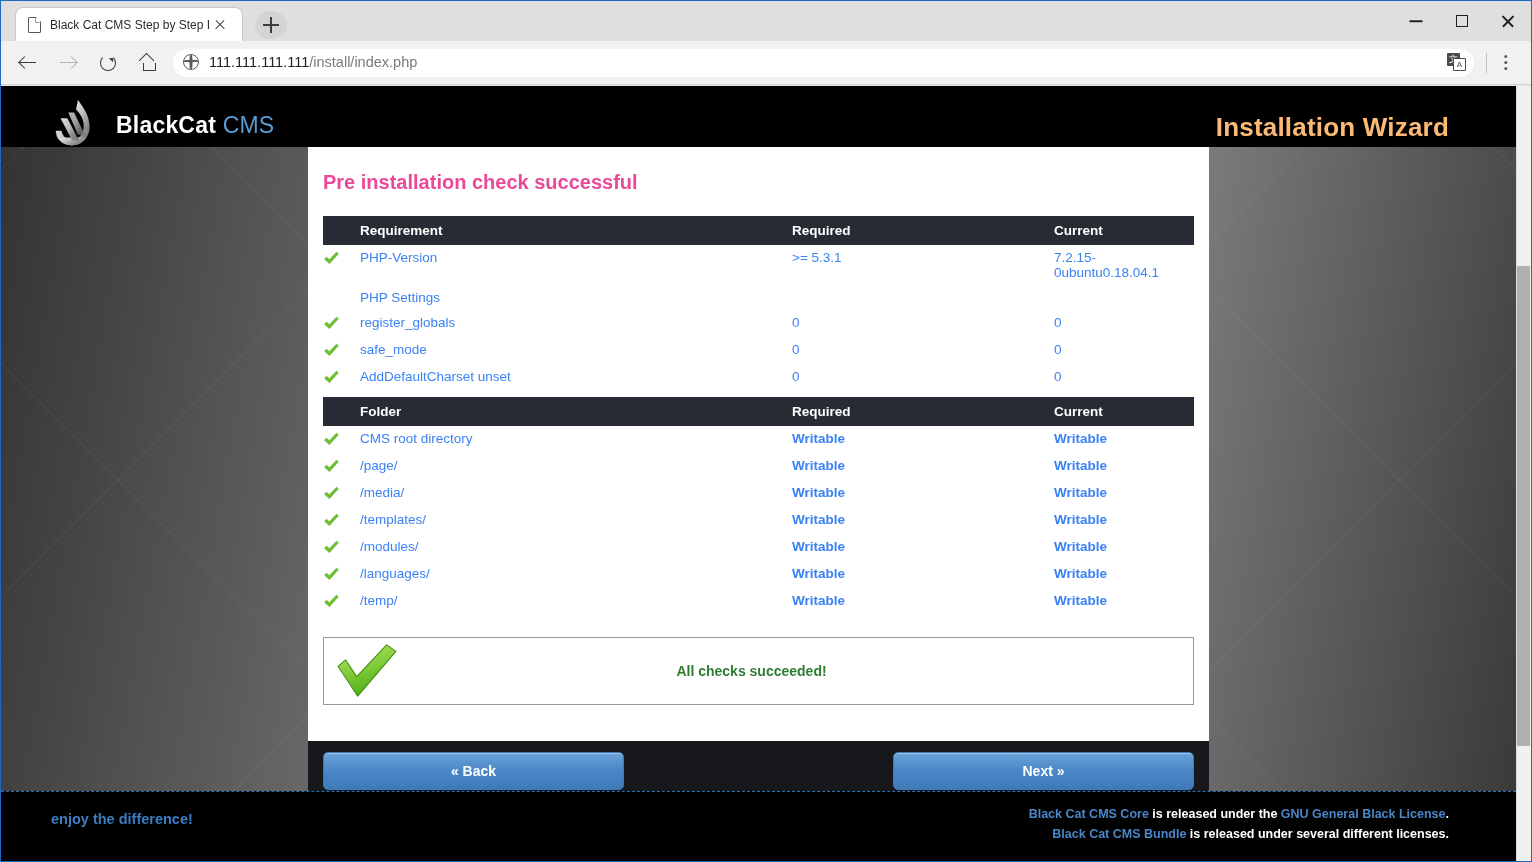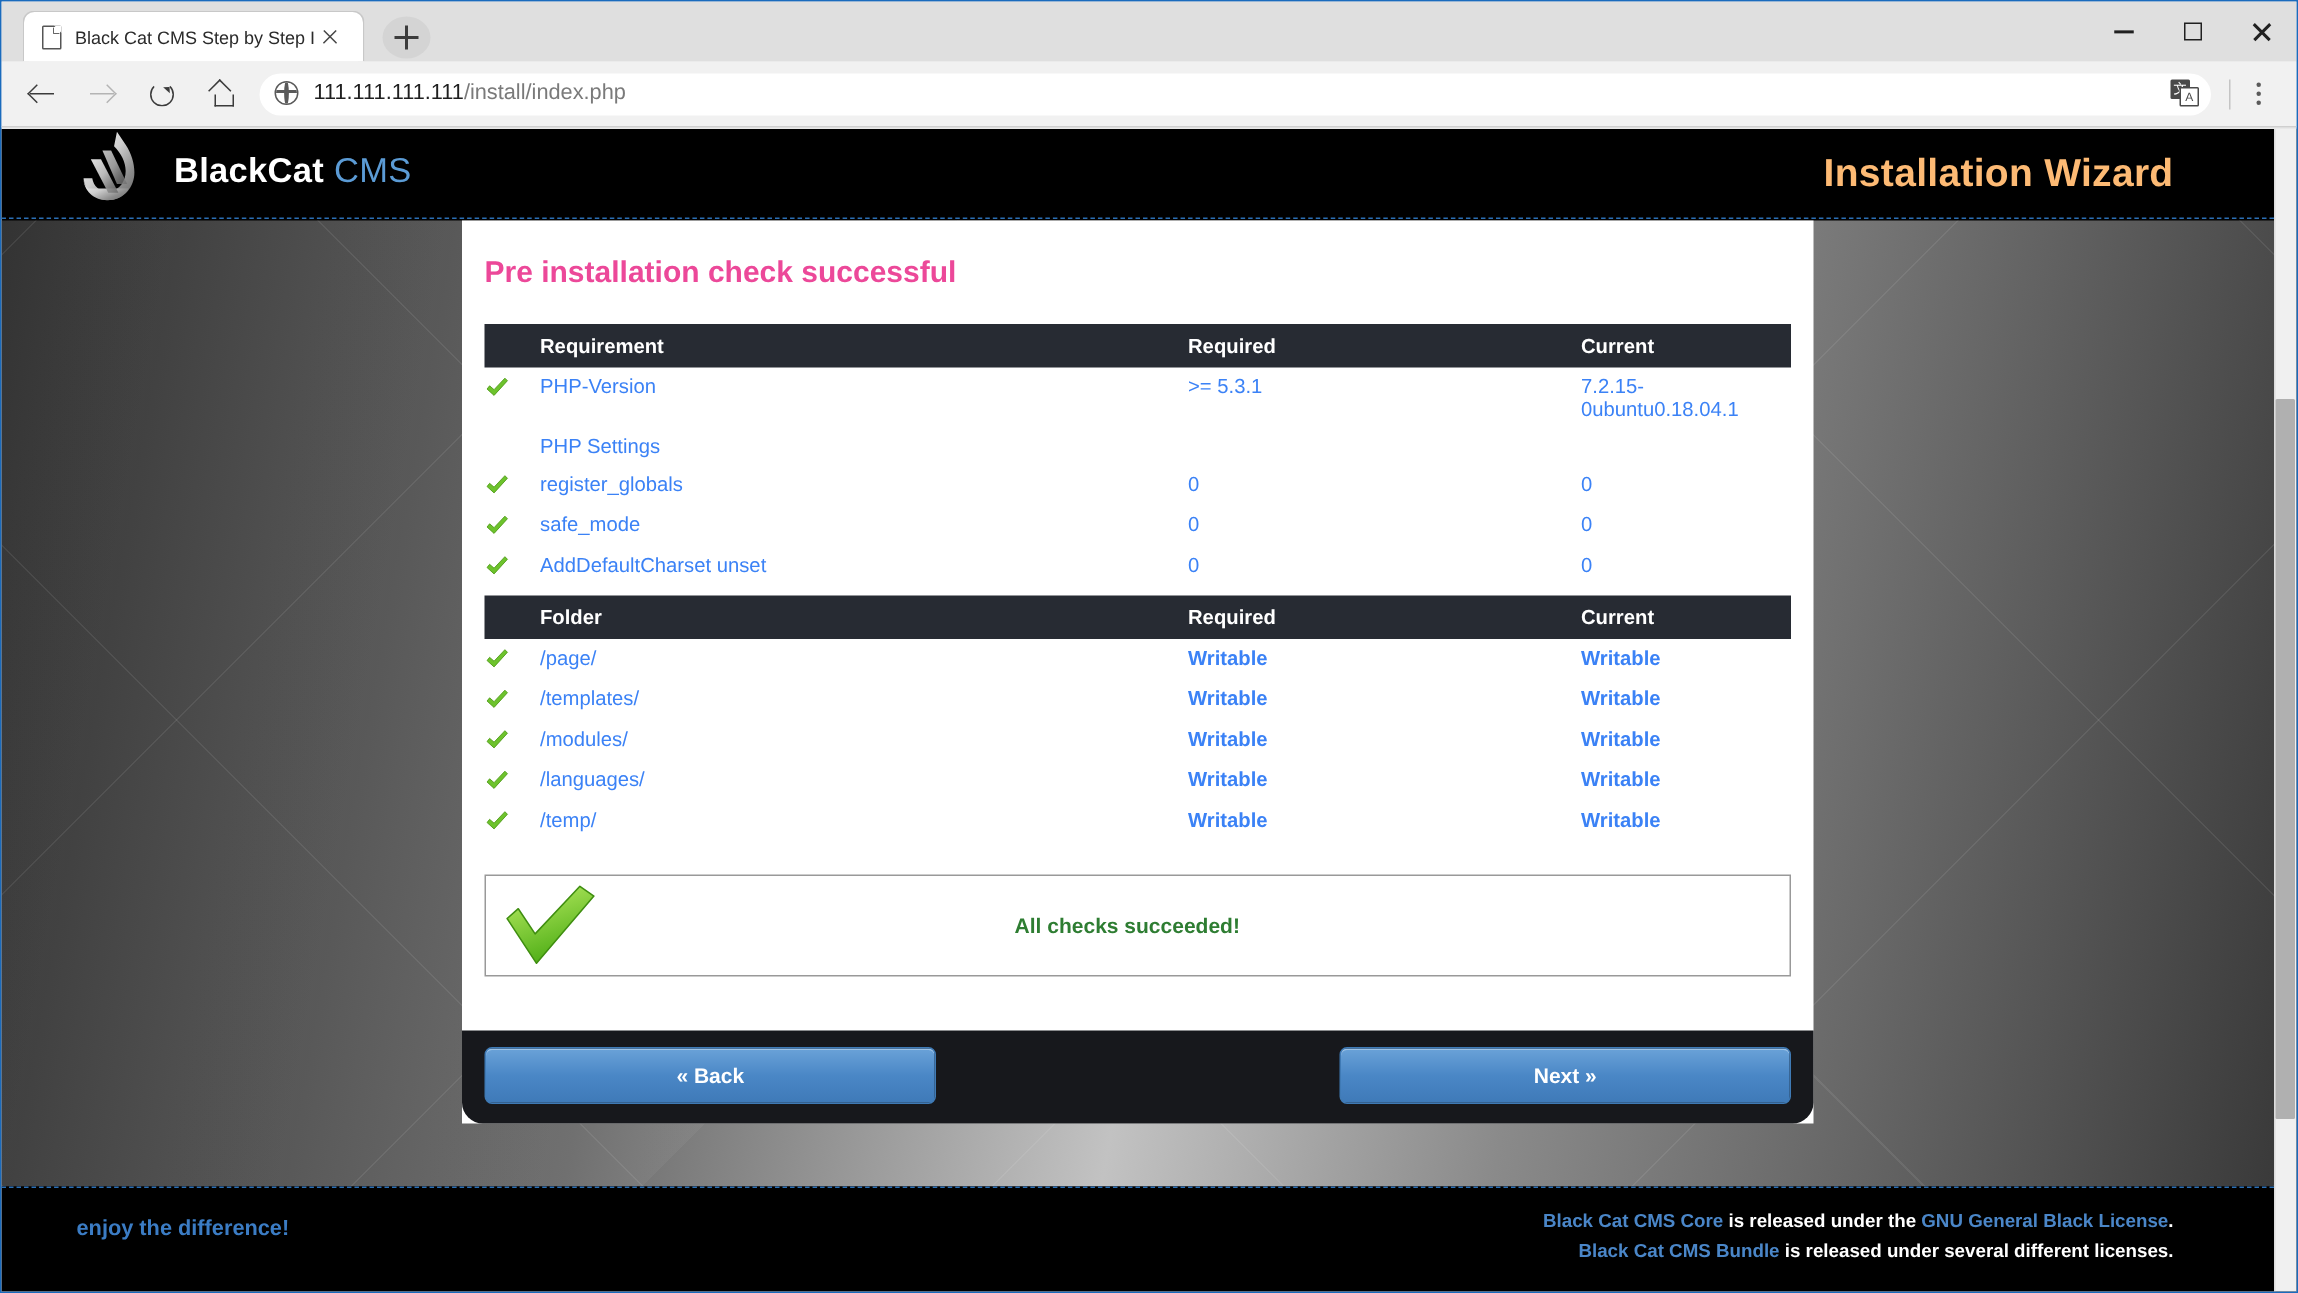--- a/index.html
+++ b/index.html
@@ -202,21 +202,21 @@
     position: absolute; right: 0; top: 0; width: 15px; bottom: 0;
     background: #f0f0f0; border-left: 1px solid #dcdcdc;
   }
   .scrollbar-thumb {
     position: absolute; right: 1px; top: 180px; width: 13px; height: 480px;
     background: #b0b0b0; border-radius: 1px;
   }
 
   
   .site-header {
-    position: absolute; left: 0; top: 0; right: 15px; height: 60px;
+    position: absolute; left: 0; top: 12px; right: 15px; height: 60px;
     background: #000000;
     border-bottom: 1px dashed #2b6fb5;
   }
   .logo-wrap {
     position: absolute; left: 45px; top: -4px;
     display: flex; align-items: center;
   }
   .logo-cat { width: 62px; height: 62px; flex: 0 0 62px; }
   .logo-text {
     font-size: 23px; font-weight: bold; margin-left: 8px; letter-spacing: 0.2px;
@@ -498,21 +498,37 @@
                 <th class="th-name">Folder</th>
                 <th>Required</th>
                 <th>Current</th>
               </tr>
             </thead>
             <tbody>
               <tr>
                 <td class="cell-icon"><svg class="tick" viewBox="0 0 20 20">
                       <path d="M2 11 L4 8.5 L7.5 11.5 L16 2.5 L18 4.5 L7.5 16 Z" fill="#6dc32c" stroke="#4f9a18" stroke-width="0.7"></path>
                     </svg></td>
+                <td class="cell-name">CMS root directory</td>
+                <td class="val-green bold">Writable</td>
+                <td class="val-green bold">Writable</td>
+              </tr>
+              <tr>
+                <td class="cell-icon"><svg class="tick" viewBox="0 0 20 20">
+                      <path d="M2 11 L4 8.5 L7.5 11.5 L16 2.5 L18 4.5 L7.5 16 Z" fill="#6dc32c" stroke="#4f9a18" stroke-width="0.7"></path>
+                    </svg></td>
                 <td class="cell-name">/page/</td>
+                <td class="val-green bold">Writable</td>
+                <td class="val-green bold">Writable</td>
+              </tr>
+              <tr>
+                <td class="cell-icon"><svg class="tick" viewBox="0 0 20 20">
+                      <path d="M2 11 L4 8.5 L7.5 11.5 L16 2.5 L18 4.5 L7.5 16 Z" fill="#6dc32c" stroke="#4f9a18" stroke-width="0.7"></path>
+                    </svg></td>
+                <td class="cell-name">/media/</td>
                 <td class="val-green bold">Writable</td>
                 <td class="val-green bold">Writable</td>
               </tr>
               <tr>
                 <td class="cell-icon"><svg class="tick" viewBox="0 0 20 20">
                       <path d="M2 11 L4 8.5 L7.5 11.5 L16 2.5 L18 4.5 L7.5 16 Z" fill="#6dc32c" stroke="#4f9a18" stroke-width="0.7"></path>
                     </svg></td>
                 <td class="cell-name">/templates/</td>
                 <td class="val-green bold">Writable</td>
                 <td class="val-green bold">Writable</td>

